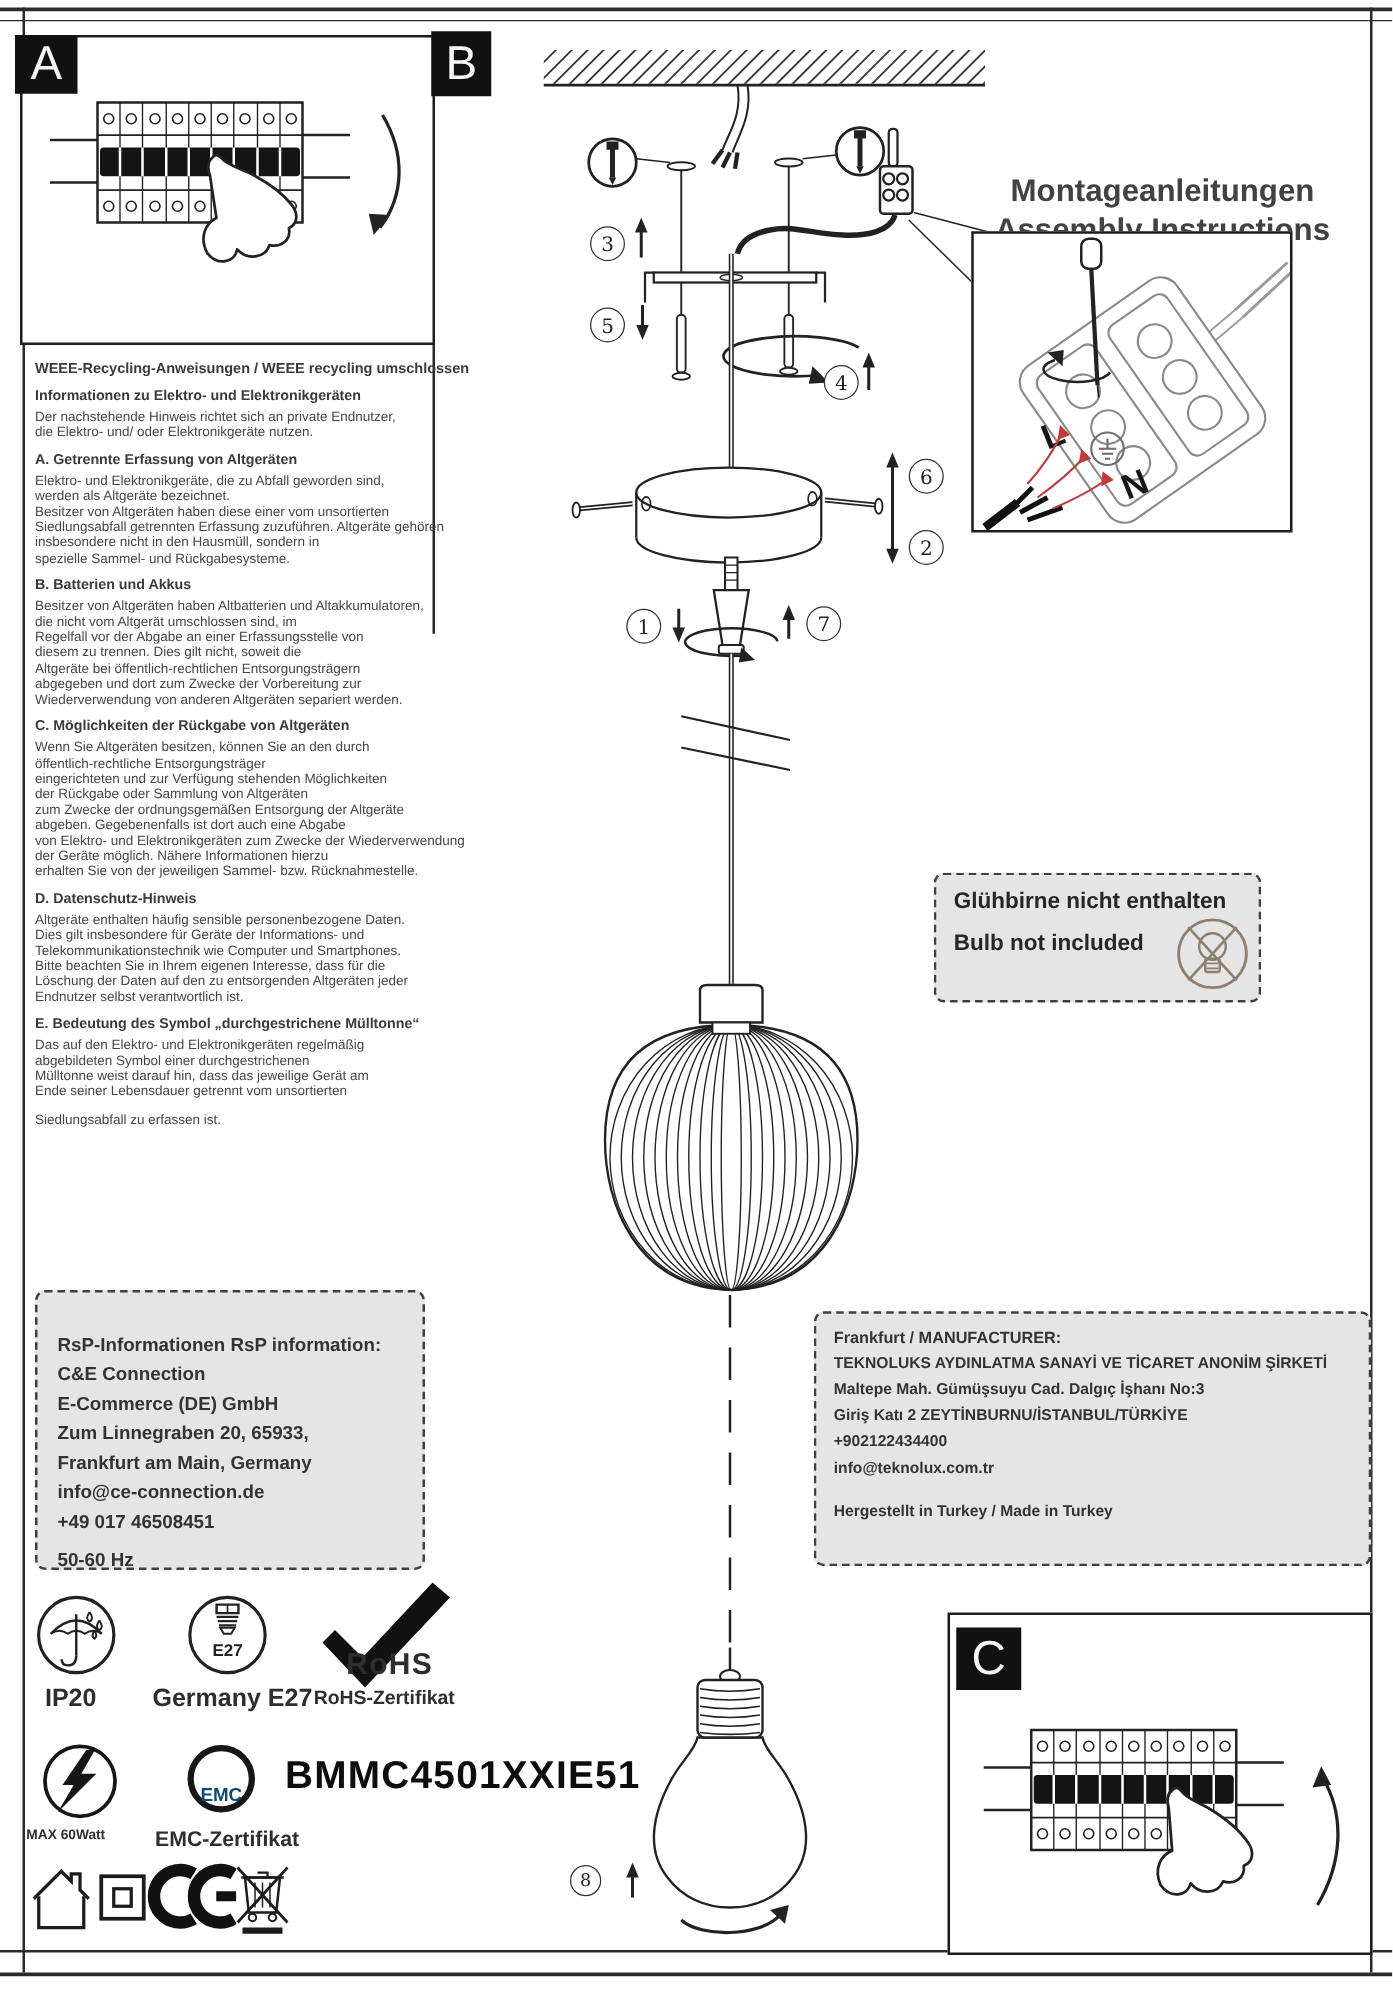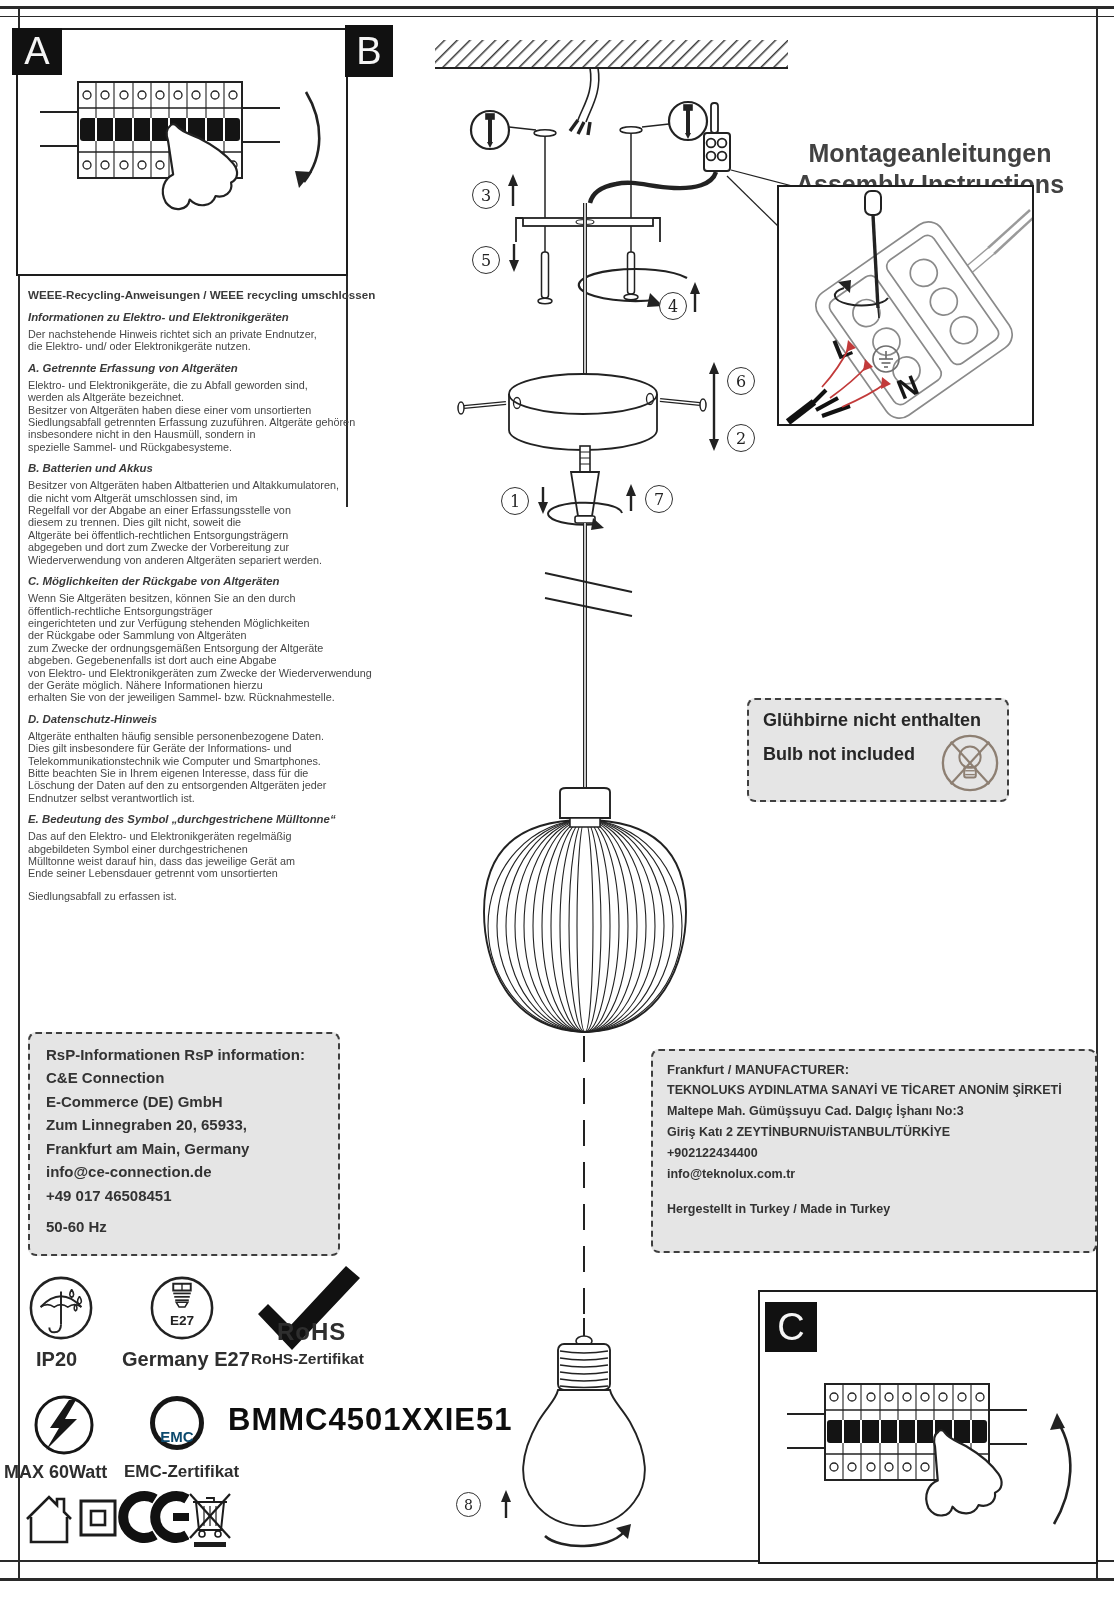--- a/index.html
+++ b/index.html
@@ -14,28 +14,28 @@
   
   .panelbox{position:absolute;border:2.4px solid #1d1d1d;background:#fff;}
   
   #logo{position:absolute;left:800px;top:62px;width:230px;text-align:center;
         font-size:46px;font-weight:800;letter-spacing:1px;}
   #titles{position:absolute;left:780px;top:138px;width:300px;text-align:center;
           font-size:25px;font-weight:700;color:#424242;line-height:31px;}
   
   #weee{position:absolute;left:28px;top:288px;width:394px;color:#464646;}
   .w-head{font-size:11.6px;font-weight:800;color:#3a3a3a;margin:0 0 10px 0;}
-  .w-h{font-size:11.4px;font-weight:800;color:#3a3a3a;margin:9px 0 5px 0;font-style:italic;}
+  .w-h{font-size:11.4px;font-weight:800;color:#3a3a3a;margin:9px 0 5px 0;}
   .w-p{font-size:10.8px;line-height:12.4px;white-space:pre-line;margin:0;}
   
   .dashbox{position:absolute;border:2.4px dashed #3f3f3f;border-radius:8px;background:#e5e5e5;}
   #bulbbox .de{position:absolute;left:14px;top:10px;font-size:18px;font-weight:700;color:#262626;}
   #bulbbox .en{position:absolute;left:14px;top:44px;font-size:18px;font-weight:700;color:#262626;}
   #rspbox{padding:12px 16px;font-size:15px;font-weight:700;color:#333;}
-  #rspbox .t{margin-bottom:3px;}
+  #rspbox .t{margin-bottom:3px;margin-top:22px;}
   #rspbox .b{white-space:pre-line;line-height:23.5px;}
   #rspbox .f{margin-top:11px;}
   #mfgbox{padding:11px 14px;font-size:12.5px;font-weight:700;color:#333;}
   #mfgbox .t{font-size:13px;margin-bottom:3px;}
   #mfgbox .b{white-space:pre-line;line-height:21px;}
   #mfgbox .f{margin-top:17px;}
   
   .stepnum{position:absolute;width:26px;height:26px;border:1.6px solid #333;border-radius:50%;
            background:#fff;display:flex;align-items:center;justify-content:center;
            font-family:"DejaVu Serif",serif;font-size:16px;color:#222;}
@@ -487,21 +487,21 @@
   <svg class="abs" style="left:258px;top:1262px;" width="106" height="90" viewBox="0 0 106 90">
     <path d="M10,42 L32,64 L88,4 L102,16 L34,88 L0,52 Z" fill="#111"></path>
   </svg>
   <span class="certlabel" style="left:277px;top:1318px;font-size:24px;letter-spacing:1px;">RoHS</span>
   <span class="certlabel" style="left:251px;top:1350px;font-size:15.5px;">RoHS-Zertifikat</span>
 
   <svg class="abs" style="left:33px;top:1394px;" width="62" height="62" viewBox="0 0 62 62" fill="none" stroke="#161616">
     <circle cx="31" cy="31" r="28" stroke-width="3"></circle>
     <path d="M36,6 L17,34 L26,34 L13,56 L44,25 L32,25 L43,6 Z" fill="#161616" stroke="none"></path>
   </svg>
-  <span class="certlabel" style="left:4px;top:1462px;font-size:18px;">MAX 60Watt</span>
+  <span class="certlabel" style="left:21px;top:1462px;font-size:11px;">MAX 60Watt</span>
 
   <div id="emc-ring">
       <span>EMC</span>
     </div>
   <span class="certlabel" style="left:124px;top:1462px;font-size:17px;">EMC-Zertifikat</span>
 
   <span id="model">BMMC4501XXIE51</span>
 
   <svg class="abs" style="left:20px;top:1492px;" width="58" height="54" viewBox="0 0 58 54" fill="none" stroke="#1c1c1c" stroke-width="2.6">
     <path d="M7,27 L29,5 L37,13 L37,7 L44,7 L44,20 L51,27"></path>

